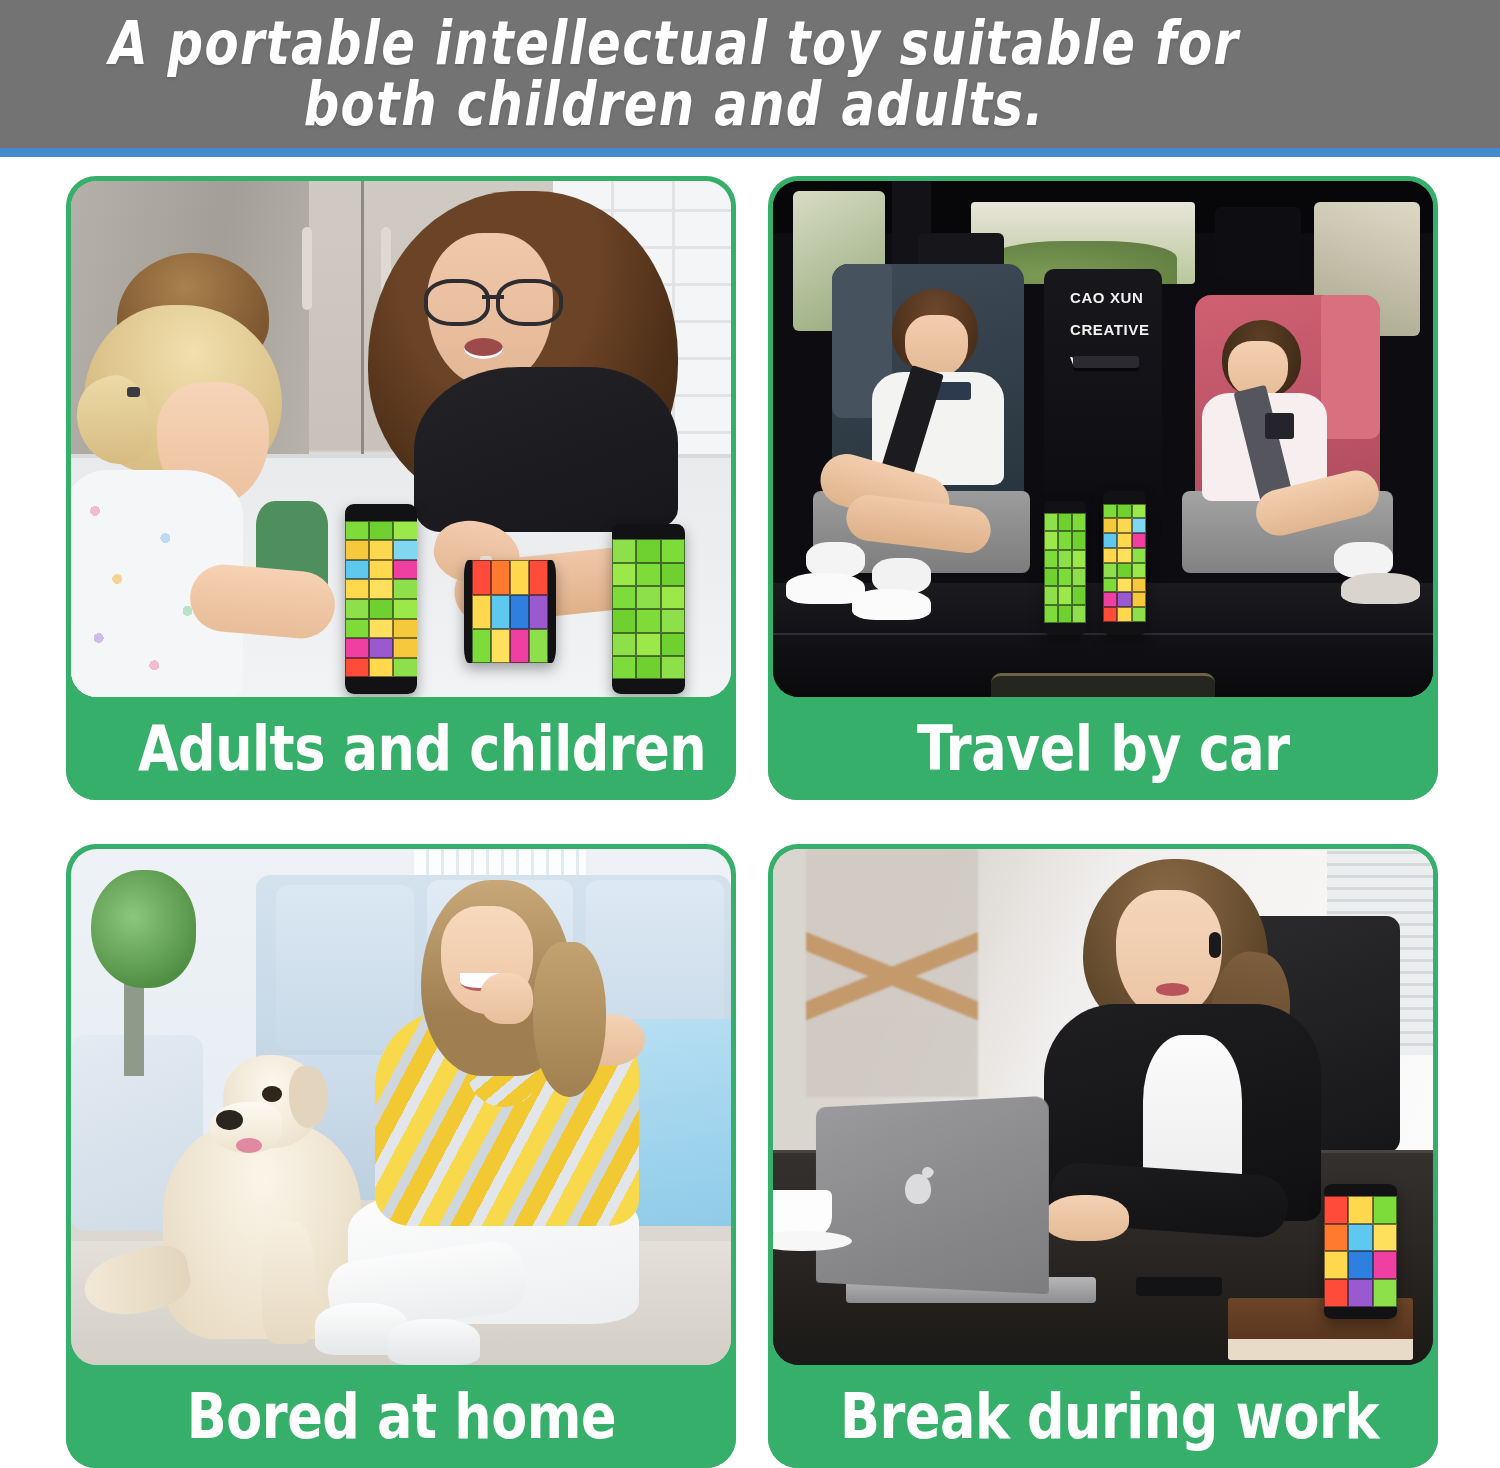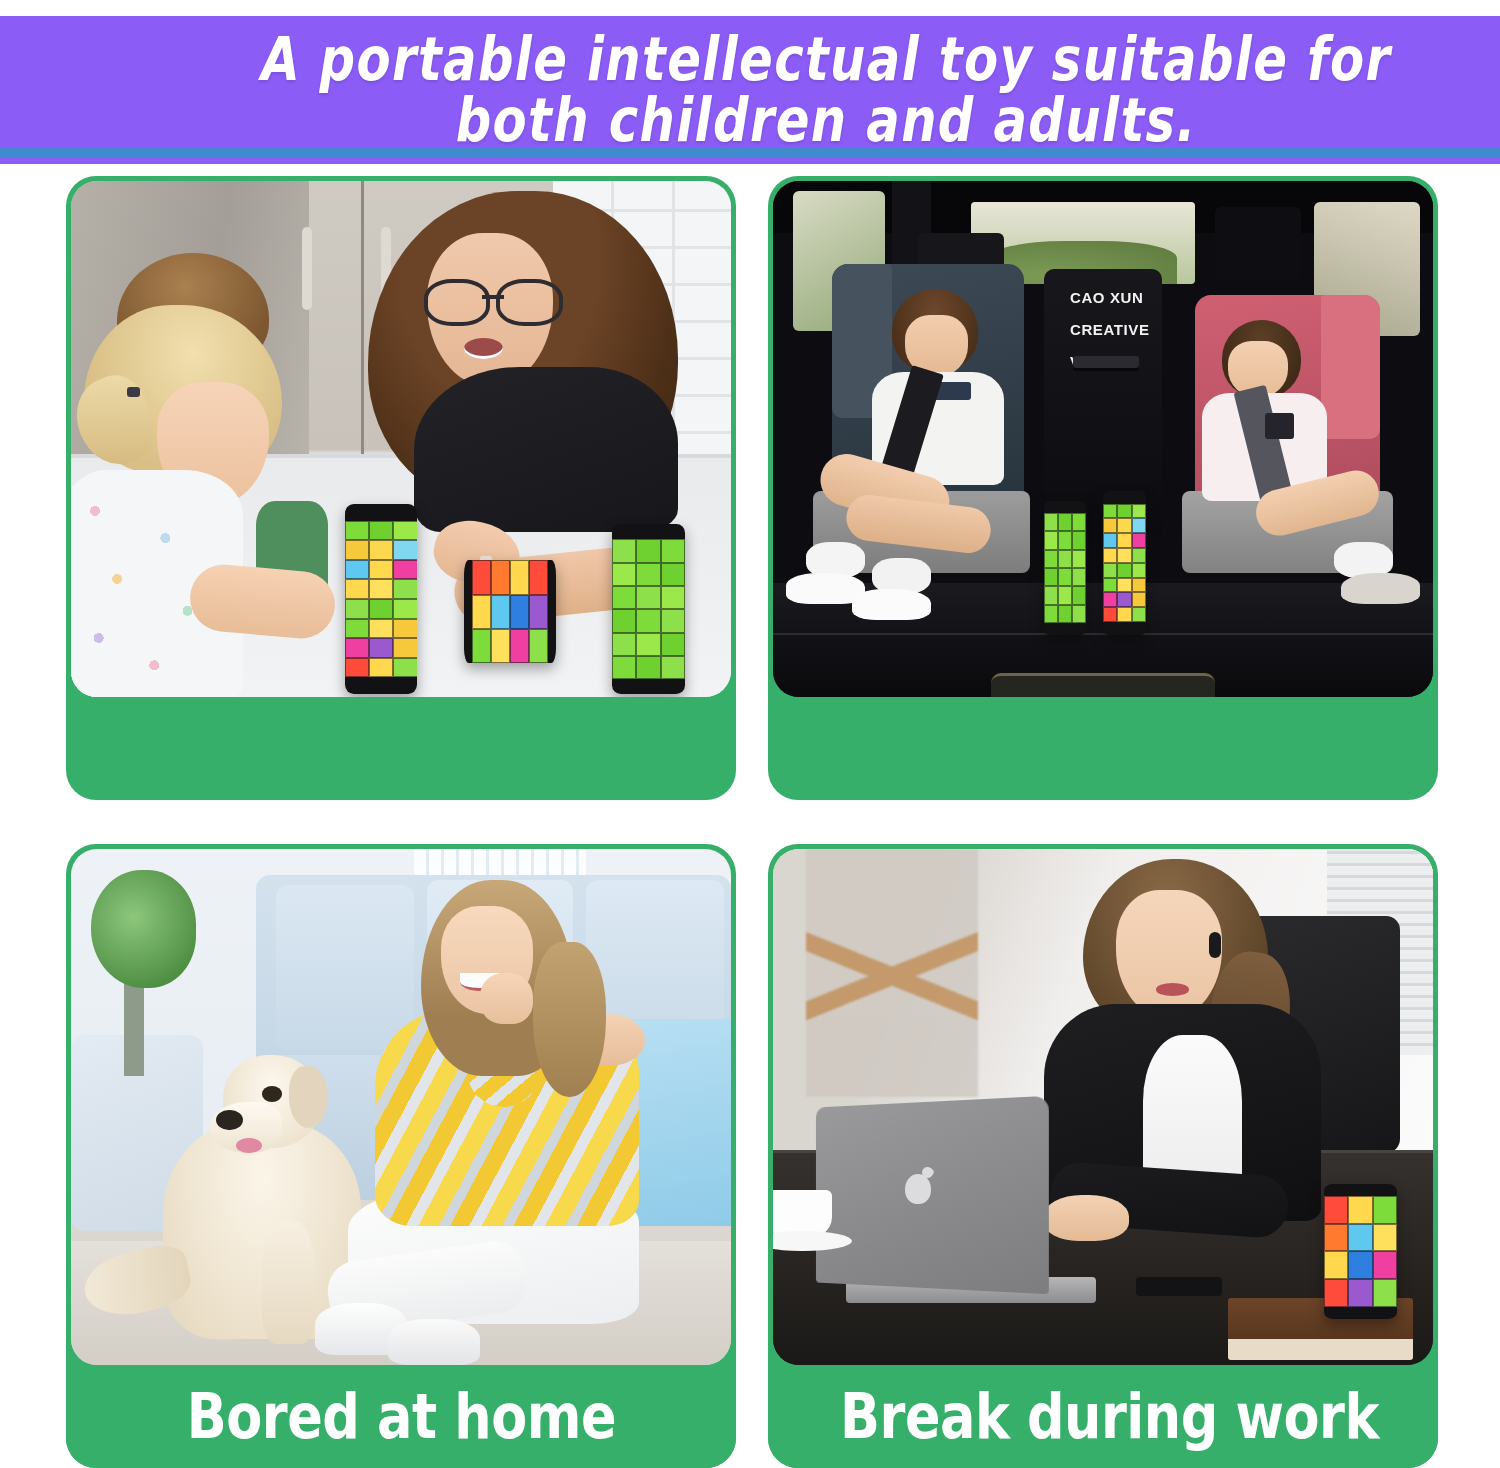--- a/index.html
+++ b/index.html
@@ -6,23 +6,23 @@
   body{
     width:1500px;height:1468px;
     background:#ffffff;
     font-family:"Liberation Sans", sans-serif;
     overflow:hidden;
     position:relative;
   }
 
   
   .banner{
-    position:absolute;left:0;top:16px;width:1500px;height:148px;
-    background:#8b5cf6;
-    display:flex;align-items:center;justify-content:flex-end;
+    position:absolute;left:0;top:0;width:1500px;height:148px;
+    background:#737373;
+    display:flex;align-items:center;justify-content:flex-start;
   }
   .banner-stripe{
     position:absolute;left:0;top:148px;width:1500px;height:9px;
     background:#4389cd;
   }
   .banner-text{
     color:#ffffff;
     font-family:"DejaVu Sans Condensed","Liberation Sans Narrow","Liberation Sans",sans-serif;
     font-size:60px;
     font-weight:700;
@@ -498,20 +498,23 @@
             <i style="background:#6fd12f"></i>
           </div>
           <div class="row">
             <i style="background:#7ddc3a"></i>
             <i style="background:#6fd12f"></i>
             <i style="background:#8ee04a"></i>
           </div>
           <div class="cap" style="background:#121214"></div>
         </div>
     </div>
+    <div class="label left">
+      <span class="label-text">Adults and children</span>
+    </div>
   </div>
 
   <div class="card">
     <div class="photo p2">
       <div class="roof"></div>
       <div class="sidewin-l"></div>
       <div class="rearwin"></div>
       <div class="sidewin-r"></div>
       <div class="pillar"></div>
       <div class="hr-l"></div>
@@ -626,20 +629,23 @@
             <i style="background:#f6c93c"></i>
           </div>
           <div class="row">
             <i style="background:#ff4b3a"></i>
             <i style="background:#ffd84d"></i>
             <i style="background:#8ee04a"></i>
           </div>
           <div class="cap" style="background:#121214"></div>
         </div>
       <div class="console"></div>
+    </div>
+    <div class="label center">
+      <span class="label-text">Travel by car</span>
     </div>
   </div>
 
   <div class="card">
     <div class="photo p4">
       <div class="window"></div>
       <div class="sofa-back"></div>
       <div class="cush1"></div>
       <div class="cush2"></div>
       <div class="cush3"></div>

